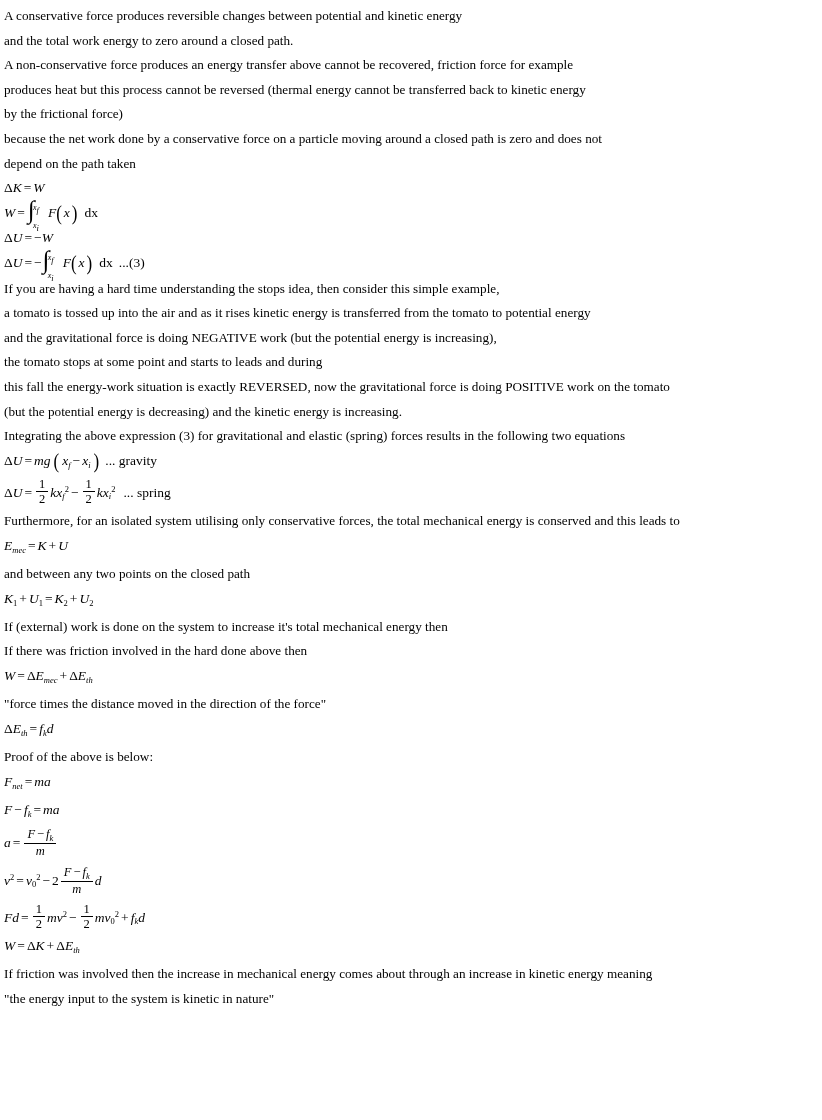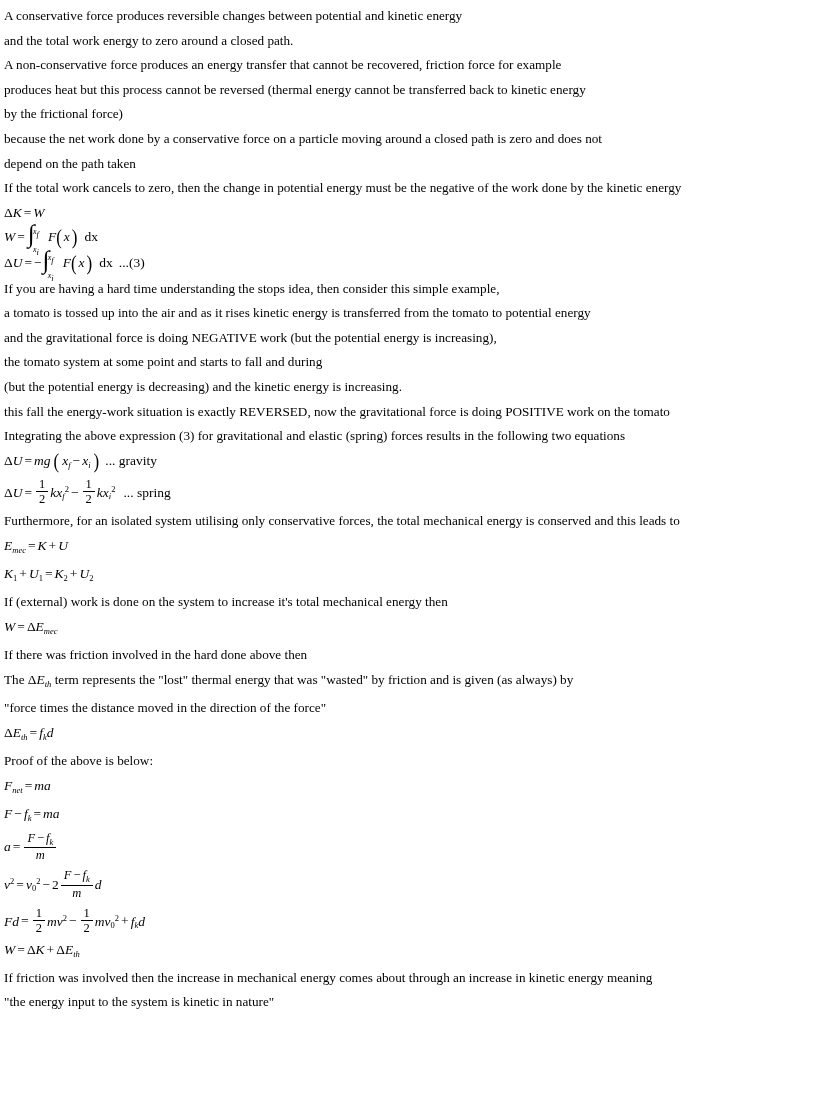--- a/index.html
+++ b/index.html
@@ -90,79 +90,79 @@
   .frac .num { display: block; padding: 0 3px; }
   .frac .den { display: block; padding: 0 3px; border-top: 1px solid #000; }
 </style>
 </head>
 <body>
 
 <div class="page">
 
   <div class="line">A conservative force produces reversible changes between potential and kinetic energy</div>
   <div class="line">and the total work energy to zero around a closed path.</div>
-  <div class="line">A non-conservative force produces an energy transfer that cannot be recovered, friction force for example</div>
+  <div class="line">A non-conservative force produces an energy transfer above cannot be recovered, friction force for example</div>
   <div class="line">produces heat but this process cannot be reversed (thermal energy cannot be transferred back to kinetic energy</div>
   <div class="line">by the frictional force)</div>
   <div class="line">because the net work done by a conservative force on a particle moving around a closed path is zero and does not</div>
   <div class="line">depend on the path taken</div>
-  <div class="line">If the total work cancels to zero, then the change in potential energy must be the negative of the work done by the kinetic energy</div>
 
   <div class="math">
     <span class="rm">Δ</span><span>K</span><span class="op">=</span><span>W</span>
   </div>
 
   <div class="math">
     <span>W</span><span class="op">=</span><span class="intblock"><span class="intsign">∫</span><span class="intlim up"><span>x</span><span class="sub">f</span></span><span class="intlim lo"><span>x</span><span class="sub">i</span></span></span><span style="padding-left:5px">F</span><span class="bigparen">(</span><span style="padding:0 2px">x</span><span class="bigparen">)</span><span class="rm" style="padding-left:7px">dx</span>
   </div>
 
+  <div class="math">
+    <span class="rm">Δ</span><span>U</span><span class="op">=</span><span class="rm">−</span><span>W</span>
+  </div>
 
   <div class="math">
     <span class="rm">Δ</span><span>U</span><span class="op">=</span><span class="rm">−</span><span class="intblock"><span class="intsign">∫</span><span class="intlim up"><span>x</span><span class="sub">f</span></span><span class="intlim lo"><span>x</span><span class="sub">i</span></span></span><span style="padding-left:5px">F</span><span class="bigparen">(</span><span style="padding:0 2px">x</span><span class="bigparen">)</span><span class="rm" style="padding-left:7px">dx</span><span class="rm" style="padding-left:6px">...(3)</span>
   </div>
 
   <div class="line">If you are having a hard time understanding the stops idea, then consider this simple example,</div>
   <div class="line">a tomato is tossed up into the air and as it rises kinetic energy is transferred from the tomato to potential energy</div>
   <div class="line">and the gravitational force is doing NEGATIVE work (but the potential energy is increasing),</div>
-  <div class="line">the tomato system at some point and starts to fall and during</div>
+  <div class="line">the tomato stops at some point and starts to leads and during</div>
+  <div class="line">this fall the energy-work situation is exactly REVERSED, now the gravitational force is doing POSITIVE work on the tomato</div>
   <div class="line">(but the potential energy is decreasing) and the kinetic energy is increasing.</div>
-  <div class="line">this fall the energy-work situation is exactly REVERSED, now the gravitational force is doing POSITIVE work on the tomato</div>
   <div class="line">Integrating the above expression (3) for gravitational and elastic (spring) forces results in the following two equations</div>
 
   <div class="math">
     <span class="rm">Δ</span><span>U</span><span class="op">=</span><span>m</span><span>g</span><span class="bigparen" style="padding-left:3px">(</span><span style="padding-left:3px">x</span><span class="sub">f</span><span class="op rm">−</span><span>x</span><span class="sub">i</span><span class="bigparen" style="padding-left:3px">)</span><span class="rm" style="padding-left:6px">... gravity</span>
   </div>
 
   <div class="math">
     <span class="rm">Δ</span><span>U</span><span class="op">=</span><span class="frac"><span class="num rm">1</span><span class="den rm">2</span></span><span>k</span><span>x</span><span class="sub">f</span><span class="sup">2</span><span class="op rm">−</span><span class="frac"><span class="num rm">1</span><span class="den rm">2</span></span><span>k</span><span>x</span><span class="sub">i</span><span class="sup">2</span><span class="rm" style="padding-left:8px">... spring</span>
   </div>
 
   <div class="line">Furthermore, for an isolated system utilising only conservative forces, the total mechanical energy is conserved and this leads to</div>
 
   <div class="math">
     <span>E</span><span class="sub">mec</span><span class="op">=</span><span>K</span><span class="op rm">+</span><span>U</span>
   </div>
 
+  <div class="line">and between any two points on the closed path</div>
 
   <div class="math">
     <span>K</span><span class="sub rm">1</span><span class="op rm">+</span><span>U</span><span class="sub rm">1</span><span class="op">=</span><span>K</span><span class="sub rm">2</span><span class="op rm">+</span><span>U</span><span class="sub rm">2</span>
   </div>
 
   <div class="line">If (external) work is done on the system to increase it's total mechanical energy then</div>
 
-  <div class="math">
-    <span>W</span><span class="op">=</span><span class="rm">Δ</span><span>E</span><span class="sub">mec</span>
-  </div>
 
   <div class="line">If there was friction involved in the hard done above then</div>
 
+  <div class="math">
+    <span>W</span><span class="op">=</span><span class="rm">Δ</span><span>E</span><span class="sub">mec</span><span class="op rm">+</span><span class="rm">Δ</span><span>E</span><span class="sub">th</span>
+  </div>
 
-  <div class="line">
-    <span>The </span><span class="math" style="display:inline"><span class="rm">Δ</span><span>E</span><span class="sub">th</span></span><span> term represents the "lost" thermal energy that was "wasted" by friction and is given (as always) by</span>
-  </div>
 
   <div class="line">"force times the distance moved in the direction of the force"</div>
 
   <div class="math">
     <span class="rm">Δ</span><span>E</span><span class="sub">th</span><span class="op">=</span><span>f</span><span class="sub">k</span><span>d</span>
   </div>
 
   <div class="line">Proof of the above is below:</div>
 
   <div class="math">

